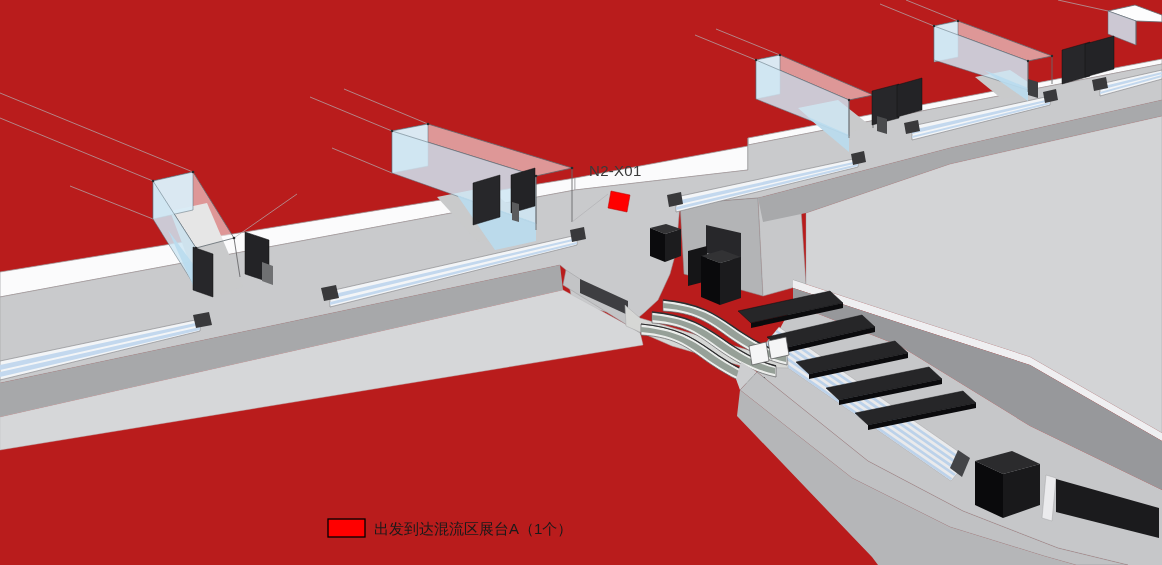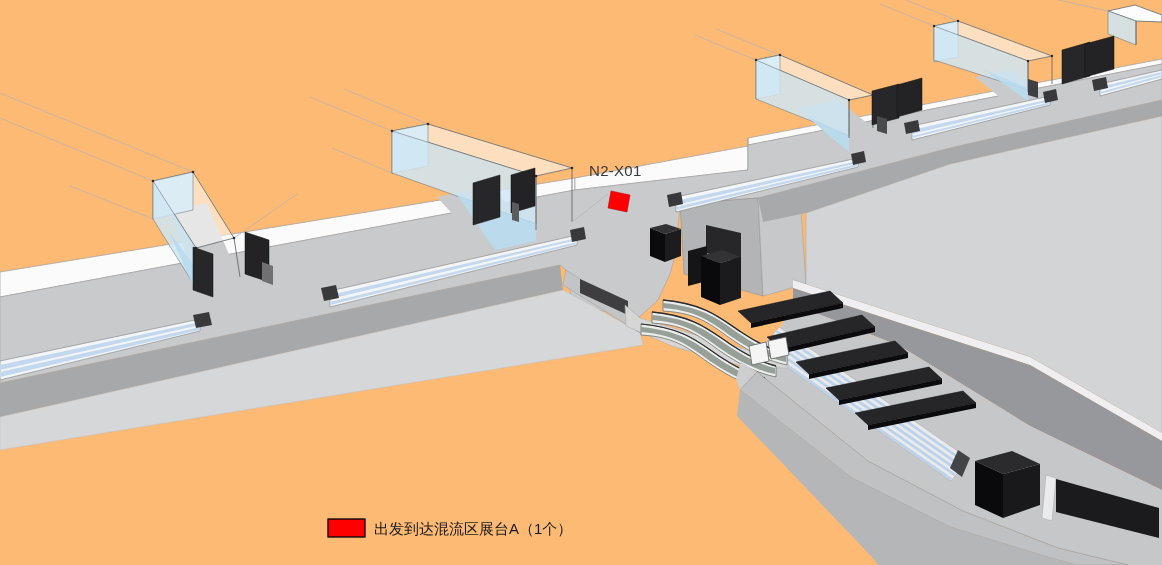--- a/index.html
+++ b/index.html
@@ -1,16 +1,16 @@
 <!DOCTYPE html>
 <html><head>
 <meta charset="utf-8">
 <style>
   html,body{margin:0;padding:0;background:#ffffff;}
-  .canvas{position:relative;width:1162px;height:565px;background:#fdba74;overflow:hidden;
+  .canvas{position:relative;width:1162px;height:565px;background:#b91c1c;overflow:hidden;
           font-family:"Liberation Sans", sans-serif;}
   svg{display:block;}
   text{font-family:"Liberation Sans","DejaVu Sans",sans-serif;}
   .marker-label{font-size:15px;letter-spacing:.3px;}
   .legend-label{font-size:15px;}
 </style>
 </head>
 <body>
 
 <div class="canvas">

